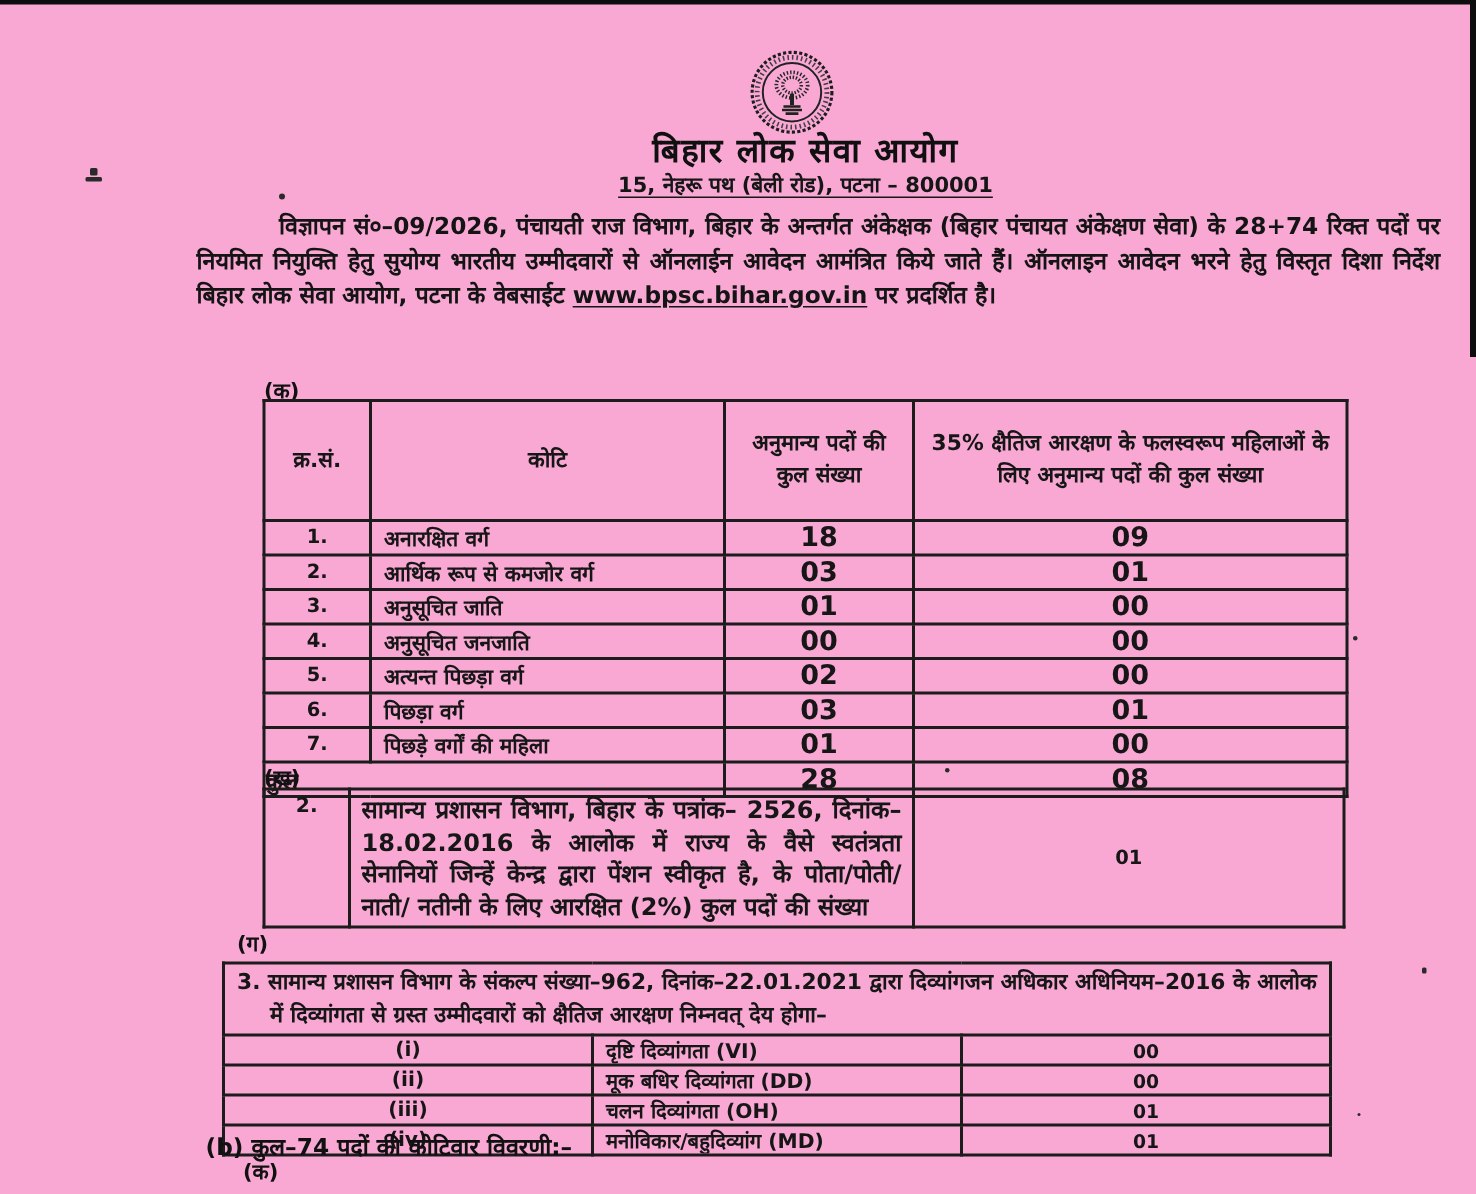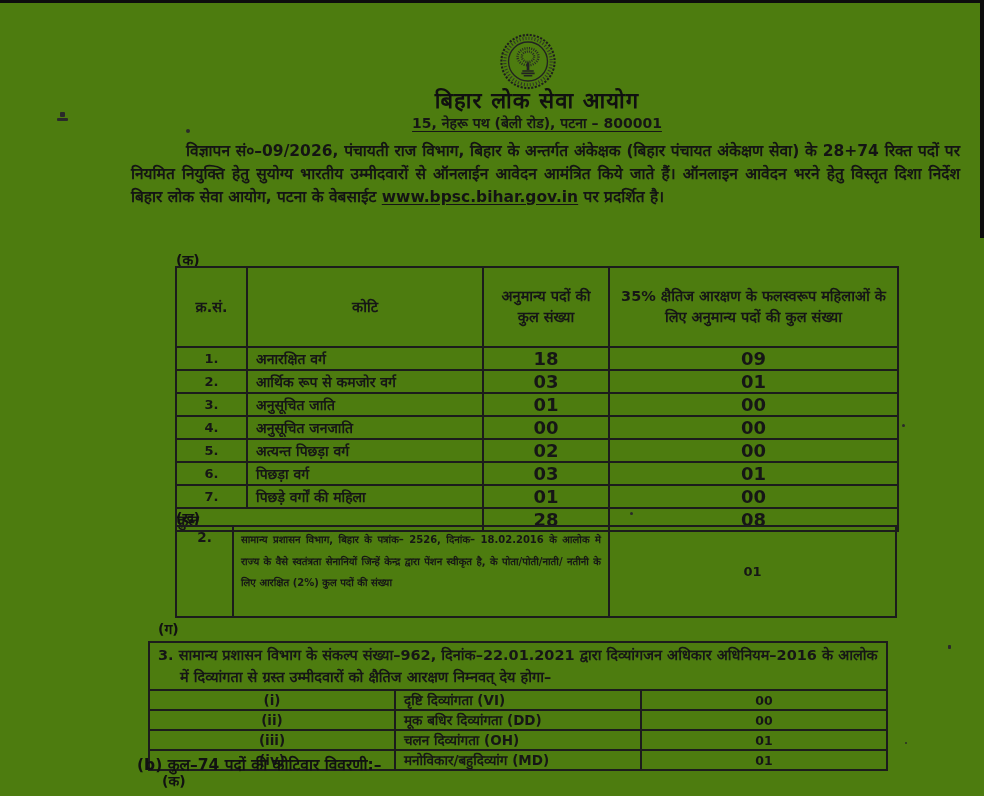--- a/index.html
+++ b/index.html
@@ -1,19 +1,19 @@
 <!DOCTYPE html>
 <html><head>
 <meta charset="utf-8">
 <style>
   * { margin:0; padding:0; box-sizing:border-box; }
   html,body { background:#e8e8e8; }
   body { font-family:"DejaVu Sans","Liberation Sans",sans-serif; }
   .page {
-    position:relative; width:984px; height:796px; background:#4d7c0f;
+    position:relative; width:984px; height:796px; background:#f9a8d4;
     margin:0 auto; overflow:hidden; color:#161616;
   }
   
   .scan-top-line { position:absolute; left:0; top:0; width:984px; height:3px; background:#0d0d0d; }
   .scan-right-line { position:absolute; left:980px; top:0; width:4px; height:238px; background:#0d0d0d; }
   .speck { position:absolute; background:#2a2a2a; border-radius:50%; }
   .speck.s1a { left:60px; top:112px; width:5px; height:5px; border-radius:1px; }
   .speck.s1b { left:57px; top:118px; width:11px; height:3px; border-radius:1px; }
   .speck.s2 { left:186px; top:129px; width:4px; height:4px; }
   .speck.s3 { left:630px; top:512px; width:3px; height:3px; }
@@ -59,21 +59,21 @@
   .tbl-28 tbody tr { height:21px; }
   .tbl-28 .c-sn  { text-align:center; font-weight:700; font-size:13px; }
   .tbl-28 .c-cat { text-align:left; padding:0 8px; font-weight:600; font-size:14px; }
   .tbl-28 .c-num { text-align:center; font-weight:700; font-size:18px; }
   .tbl-28 .row-total td { font-weight:800; }
   .tbl-28 .row-total .t-label { font-size:15px;margin-top:14px; }
 
   
   .tbl-kha { position:absolute; left:175px; top:525px; width:722px; height:93px; }
   .tbl-kha .c-sn { width:57px; vertical-align:top; text-align:center; font-weight:700; font-size:13.5px; padding-top:2px; }
-  .tbl-kha .c-text { width:376px; font-size:10px; font-weight:600; line-height:21.5px; padding:2px 7px; text-align:justify; vertical-align:top;border-radius:26px; }
+  .tbl-kha .c-text { width:376px; font-size:16px; font-weight:600; line-height:21.5px; padding:2px 7px; text-align:justify; vertical-align:top;border-radius:26px; }
   .tbl-kha .c-val { text-align:center; font-weight:700; font-size:13px; }
 
   
   .tbl-ga { position:absolute; left:148px; top:641px; width:740px; }
   .tbl-ga .c-head {
     font-size:14.5px; font-weight:700; line-height:22px; text-align:left;
     padding:1px 8px 1px 30px; text-indent:-22px; height:46px; vertical-align:top;
   }
   .tbl-ga tbody tr { height:17px; }
   .tbl-ga .c-sn  { width:81px; text-align:center; font-weight:600; font-size:13.5px; }

